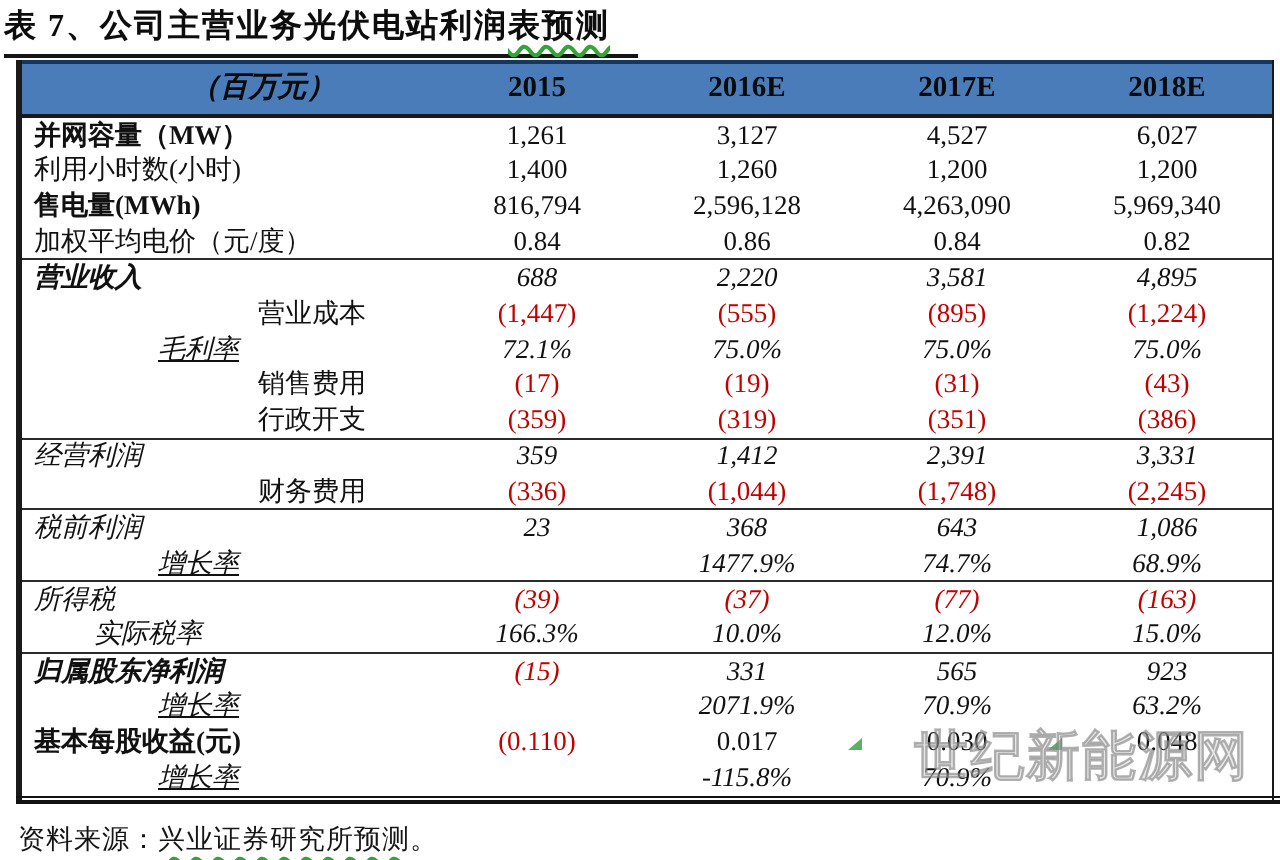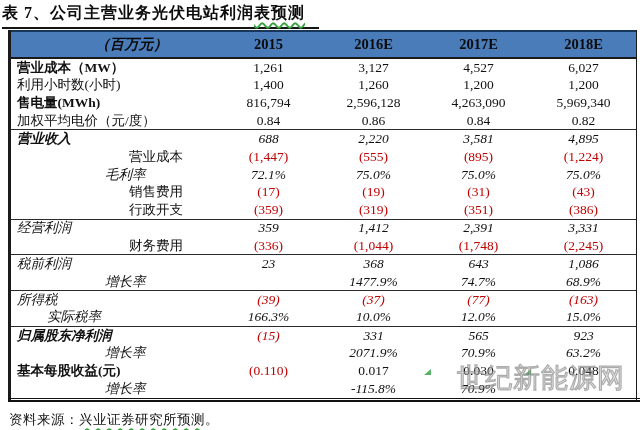--- a/index.html
+++ b/index.html
@@ -33,21 +33,21 @@
   thead td { font-weight:bold; font-size:14.5px; color:#0b0b0b; text-align:center; }
   thead td.label { text-align:center; padding-left:36px;font-style:italic; }
   tbody tr { height:17.9px; }
   tbody tr.rule td { border-top:1px solid #2a2a2a;font-style:italic; }
   td { padding:0; font-size:13.5px; line-height:1; white-space:nowrap; }
   td.label { text-align:left; }
   td.val  { text-align:center; }
   .ind0 { padding-left:6px; }
   .ind1 { padding-left:36px; }
   .ind2 { padding-left:118px; }
-  .ind3 { padding-left:94px; }
+  .ind3 { padding-left:68px;text-decoration:underline; }
   .bold { font-weight:bold; }
   tr.italic td { font-style:italic; }
   .red { color:#c00000; }
   .double-rule {
     height:4px; width:100%; margin-left:-3px; padding-right:0;
     border-top:1px solid #111; border-bottom:2px solid #111;
     width:632px;
   }
   .footer {
     position:absolute; left:9px; top:411px; font-size:13.5px; color:#151515;
@@ -89,21 +89,21 @@
         <tr>
           <td class="label">（百万元）</td>
           <td class="val">2015</td>
           <td class="val">2016E</td>
           <td class="val">2017E</td>
           <td class="val">2018E</td>
         </tr>
       </thead>
       <tbody id="rows">
           <tr>
-            <td class="label ind0 bold">营业成本（MW）</td>
+            <td class="label ind0 bold">并网容量（MW）</td>
             <td class="val">1,261</td>
             <td class="val">3,127</td>
             <td class="val">4,527</td>
             <td class="val">6,027</td>
           </tr>
           <tr>
             <td class="label ind0">利用小时数(小时)</td>
             <td class="val">1,400</td>
             <td class="val">1,260</td>
             <td class="val">1,200</td>

